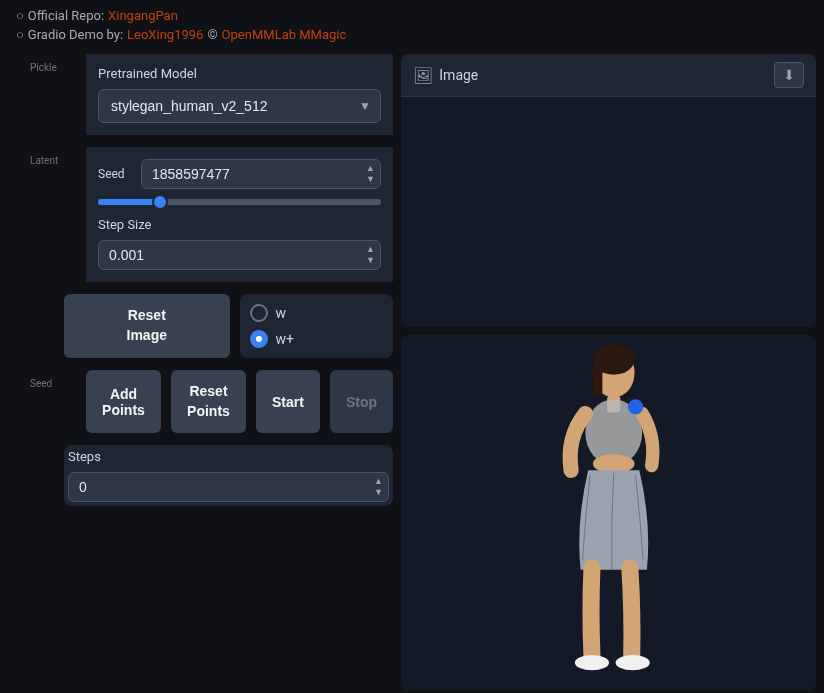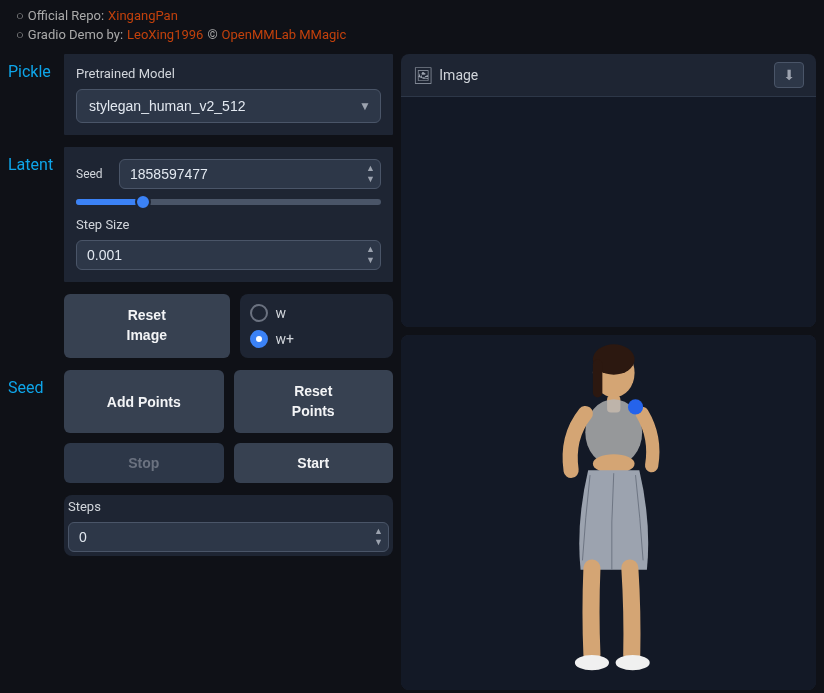--- a/index.html
+++ b/index.html
@@ -40,24 +40,25 @@
     }
 
     .section-row {
       display: flex;
       align-items: flex-start;
       gap: 8px;
       margin-bottom: 12px;
     }
 
     .section-label {
-      color: #0ea5e9;
-      font-size: 16px;
+      color: #737373;
+      font-size: 10px;
       min-width: 48px;
       padding-top: 8px;
+      margin-left: 22px;
     }
 
     .section-content {
       flex: 1;
       background: #1e2533;
       border-radius: 1px;
       padding: 12px;
     }
 
     .field-label {
@@ -403,30 +404,30 @@
         </div>
         <div class="radio-item">
           <div class="radio-circle selected"></div>
           <span class="radio-label">w+</span>
         </div>
       </div>
     </div>
 
     <div class="section-row">
       <span class="section-label">Seed</span>
-      <div style="flex:1; display:flex; flex-direction:column; gap:10px;">
+      <div style="flex:1; display:flex; flex-direction:row; gap:10px;">
         <div class="two-col-buttons">
           <button class="btn btn-primary">Add Points</button>
           <button class="btn btn-primary" style="line-height:1.4;">
             <span>Reset<br>Points</span>
           </button>
         </div>
         <div class="two-col-buttons">
+          <button class="btn btn-primary">Start</button>
           <button class="btn btn-disabled">Stop</button>
-          <button class="btn btn-primary">Start</button>
         </div>
       </div>
     </div>
 
     <div style="padding-left:56px;">
       <div class="steps-section">
         <div class="steps-label">Steps</div>
         <div class="steps-input-wrapper">
           <input type="number" class="steps-input" value="0" style="">
           <div class="spin-buttons">

